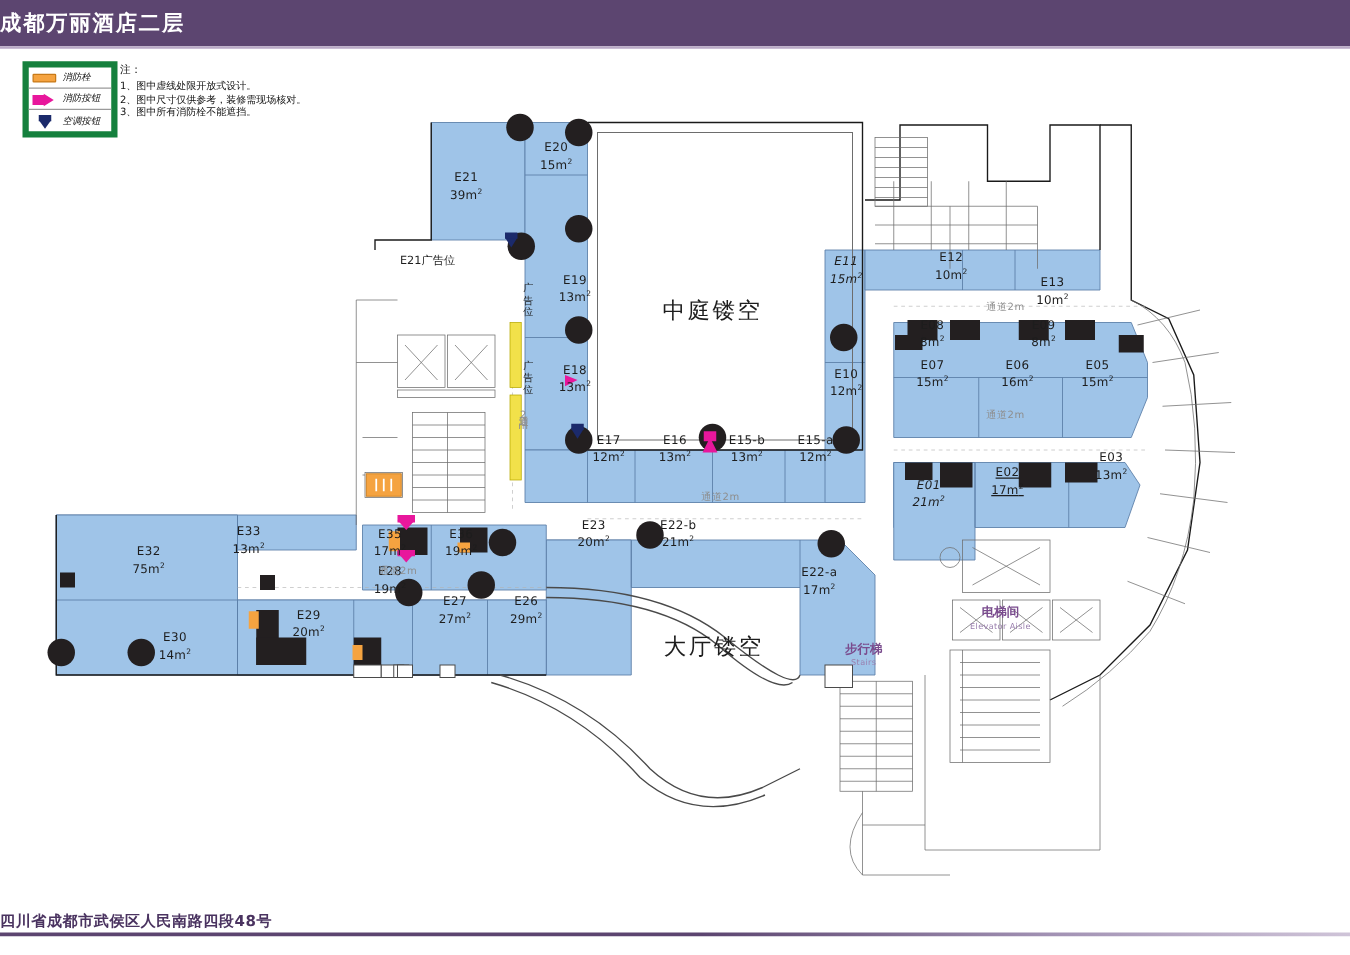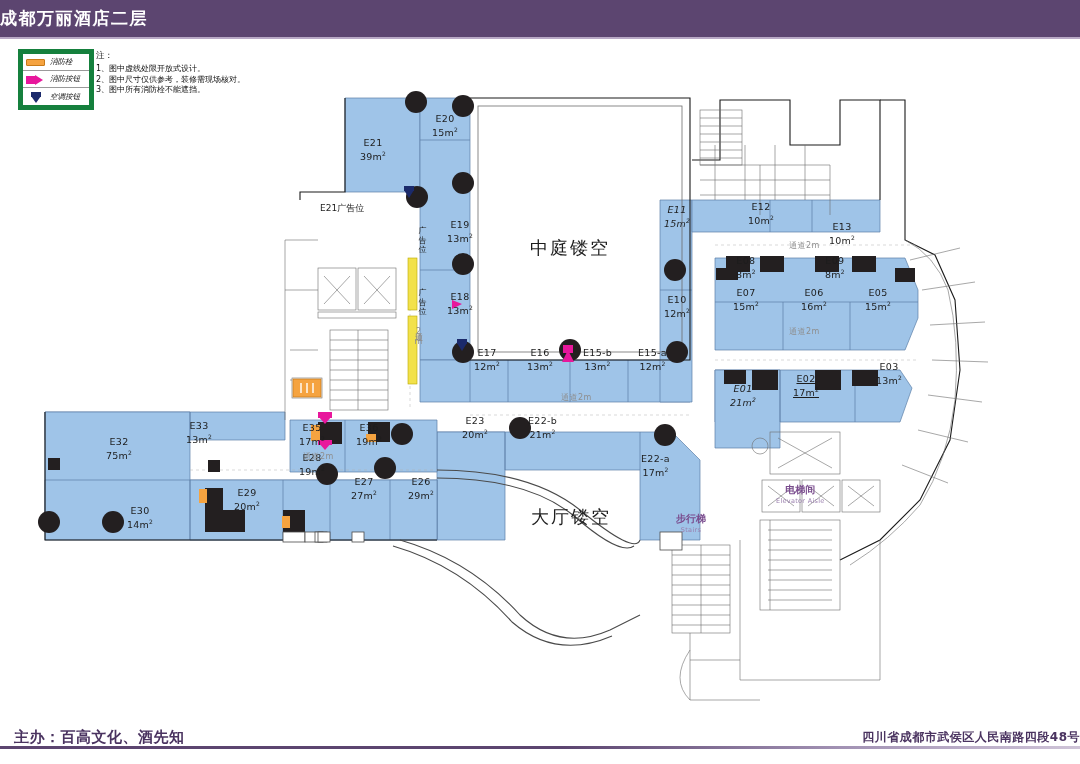--- a/index.html
+++ b/index.html
@@ -533,15 +533,14 @@
 </div>
 <div class="purple-lbl" style="left:776px;top:443px;text-align:center;">
   <span>电梯间</span>
   <span class="sub">Elevator Aisle</span>
 </div>
 
 </div>
 
 <div id="footer-rule"></div>
 <div id="footer">
-  <div class="forg">主办：百高文化、酒先知</div>
   <div class="fadr">四川省成都市武侯区人民南路四段48号</div>
 </div>
 
 </body></html>

